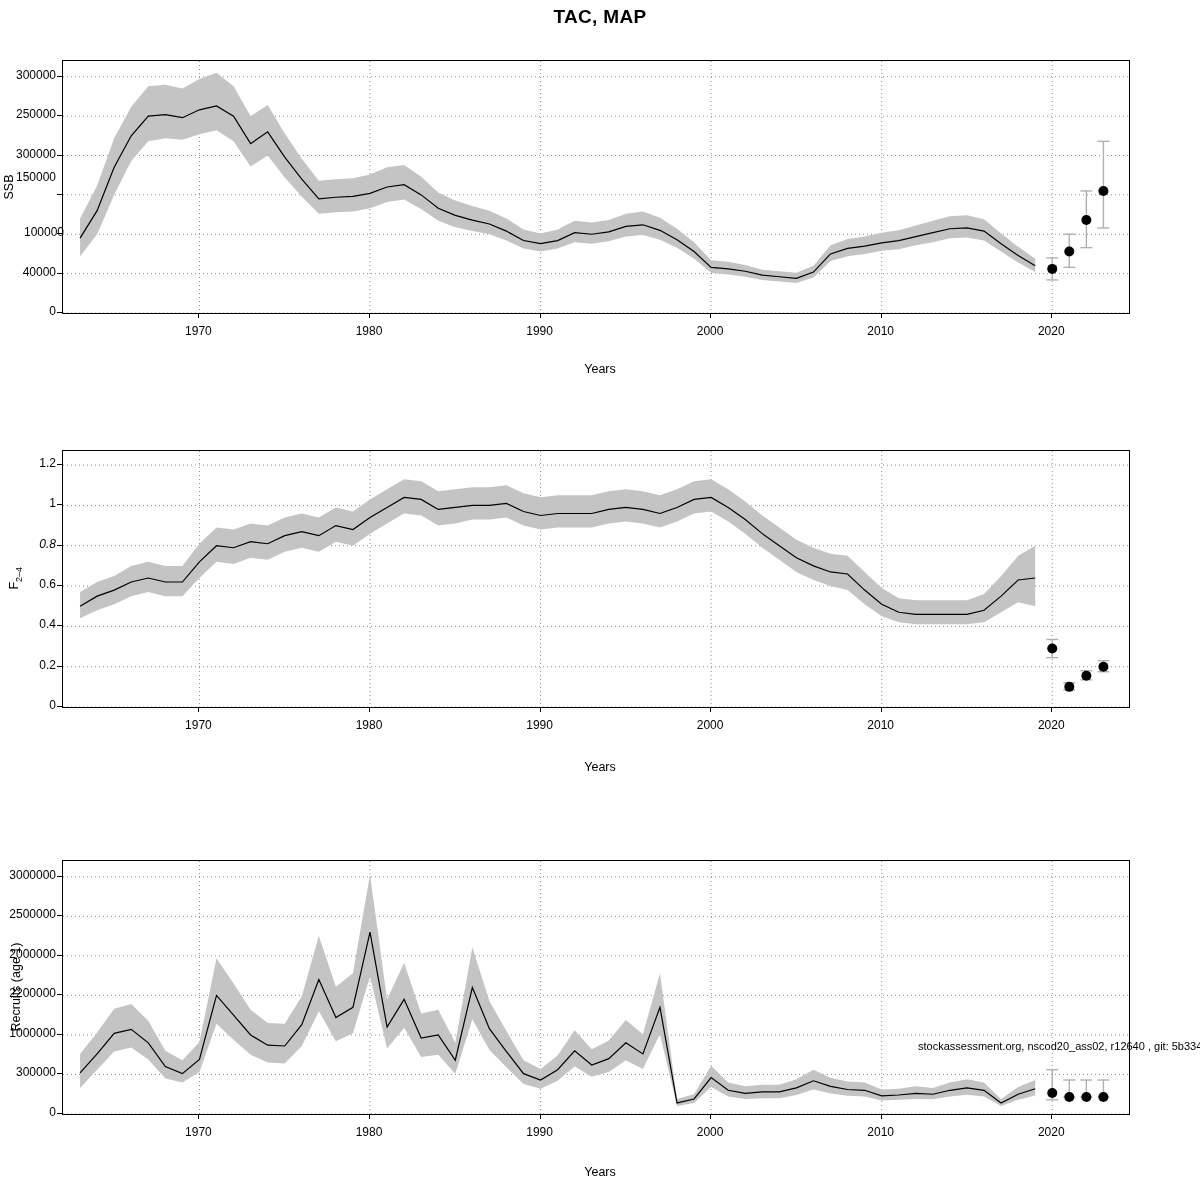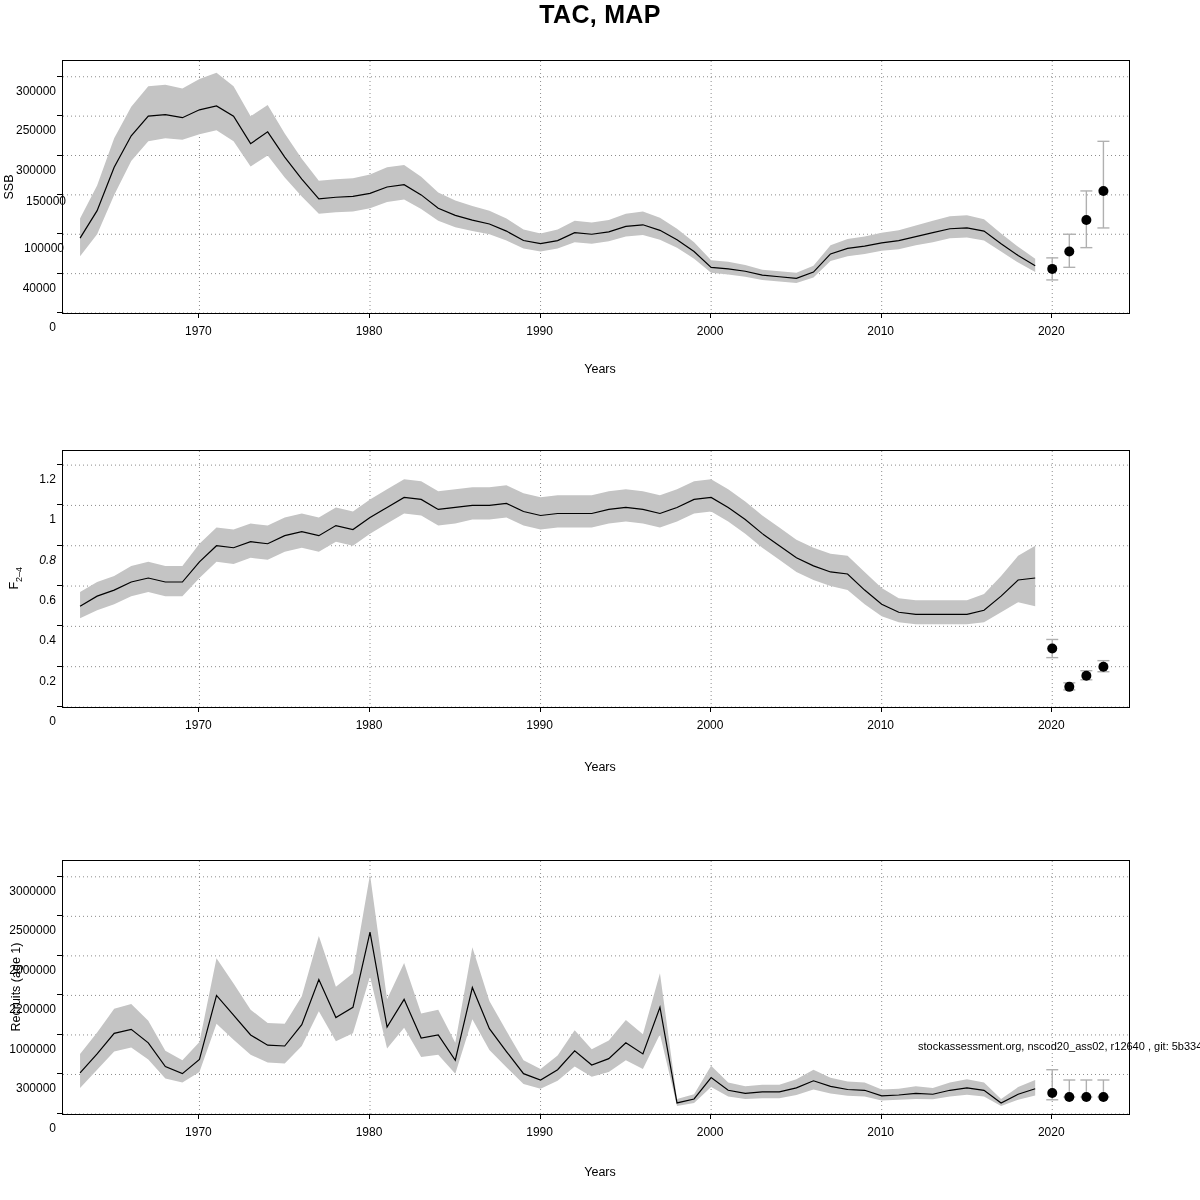--- a/index.html
+++ b/index.html
@@ -5,42 +5,41 @@
   html,body{margin:0;padding:0;}
   body{
     width:1200px;height:1200px;
     background:#ffffff;
     font-family:"Liberation Sans", sans-serif;
     color:#000;
     overflow:hidden;
   }
   #page-title{
     text-align:center;
-    font-size:25px;
+    font-size:19px;
     font-weight:bold;
-    padding-top:0;
+    padding-top:6px;
     letter-spacing:0.3px;
   }
   .panel{
     position:absolute;
     left:0;
     width:1200px;
   }
   .plot-box{
     position:absolute;
     border:1px solid #000;
     background:#fff;
     overflow:hidden;
   }
   .ytick-label{
     position:absolute;
     font-size:12px;
     text-align:right;
     white-space:nowrap;
-    margin-top:16px;
   }
   .xtick-label{
     position:absolute;
     font-size:12px;
     text-align:center;
     white-space:nowrap;
   }
   .tickmark-x{
     position:absolute;
     width:0;height:5px;
@@ -119,21 +118,21 @@
       </svg>
     </div>
   <div class="ylab" style="left:-4px;top:120px;transform:rotate(-90deg);">SSB</div>
   <div class="axis-title" style="top:302px;">Years</div>
 <div class="ytick-label" style="width: 56px; left: 0px; top: 244px;">0</div>
     <div class="tickmark-y" style="left: 57px; top: 252px;"></div>
     <div class="ytick-label" style="width: 56px; left: 0px; top: 204.625px;">40000</div>
     <div class="tickmark-y" style="left: 57px; top: 212.625px;"></div>
     <div class="ytick-label" style="width: 56px; left: 8px; top: 165.25px;">100000</div>
     <div class="tickmark-y" style="left: 57px; top: 173.25px;"></div>
-    <div class="ytick-label" style="width: 56px; left: 0px; top: 118px; padding-left: 10px;">150000</div>
+    <div class="ytick-label" style="width: 56px; left: 0px; top: 110px;">150000</div>
     <div class="tickmark-y" style="left: 57px; top: 133.875px;"></div>
     <div class="ytick-label" style="width: 56px; left: 0px; top: 86.5px;">300000</div>
     <div class="tickmark-y" style="left: 57px; top: 94.5px;"></div>
     <div class="ytick-label" style="width: 56px; left: 0px; top: 47.125px;">250000</div>
     <div class="tickmark-y" style="left: 57px; top: 55.125px;"></div>
     <div class="ytick-label" style="width: 56px; left: 0px; top: 7.75px;">300000</div>
     <div class="tickmark-y" style="left: 57px; top: 15.75px;"></div>
     <div class="xtick-label" style="width: 60px; left: 168.448px; top: 264px;">1970</div>
     <div class="tickmark-x" style="left: 198.448px; top: 253px;"></div>
     <div class="xtick-label" style="width: 60px; left: 339.008px; top: 264px;">1980</div>

